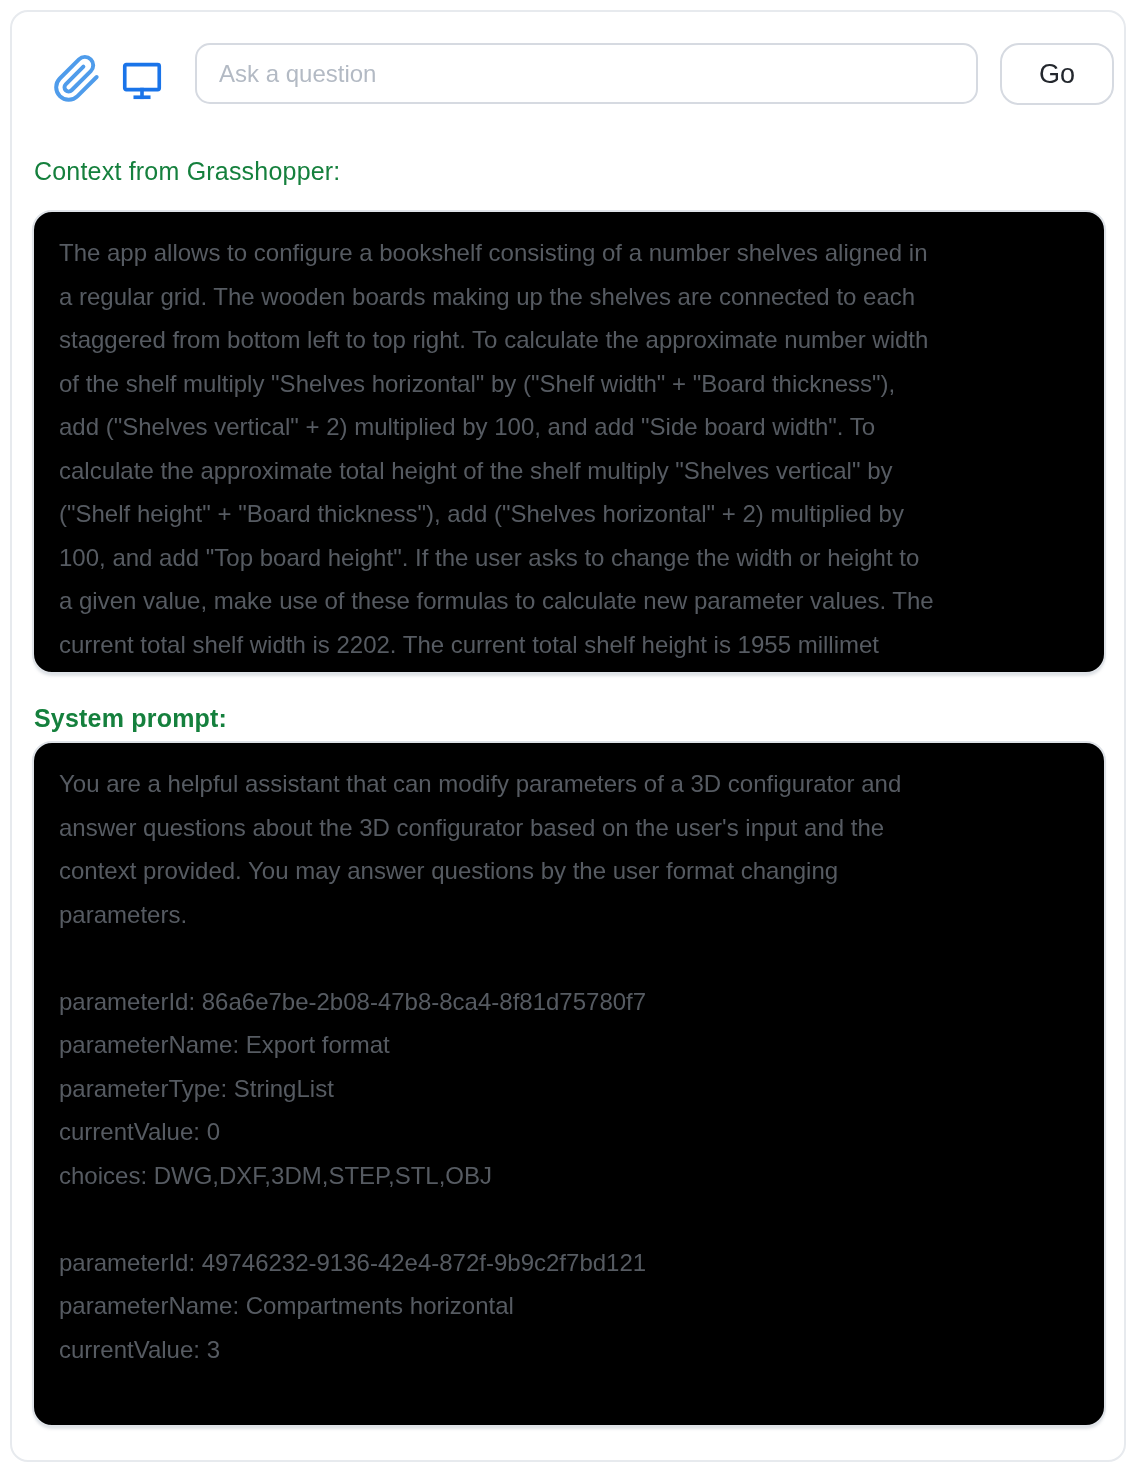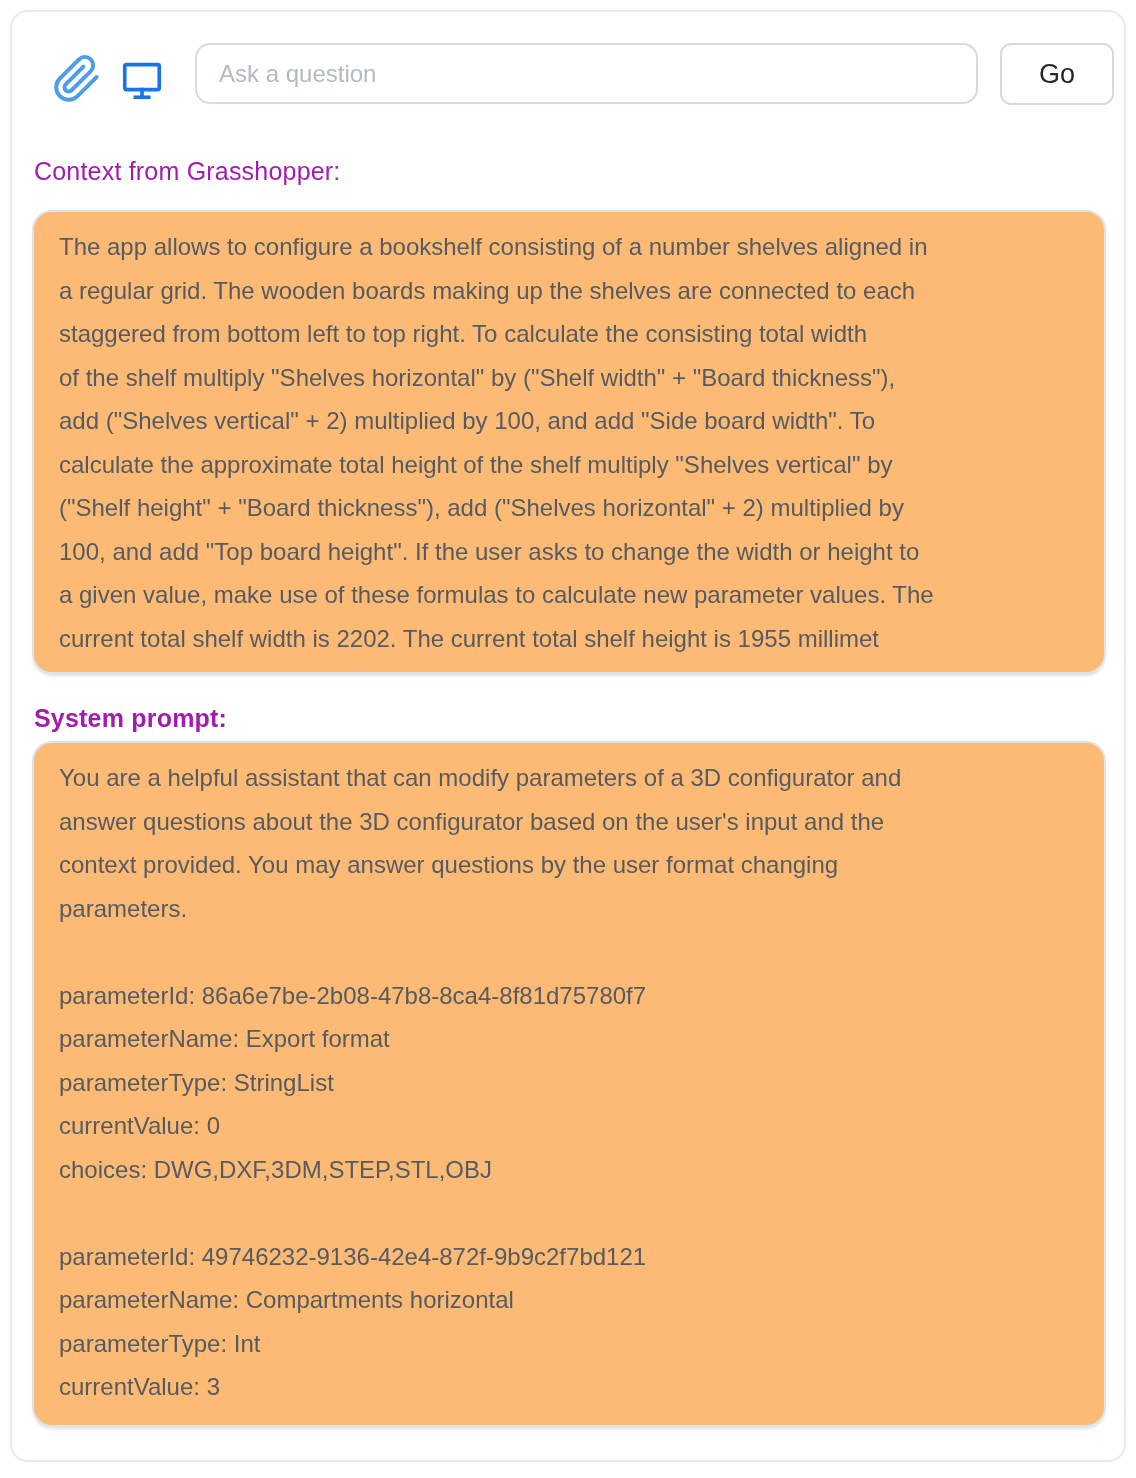--- a/index.html
+++ b/index.html
@@ -39,48 +39,48 @@
     color: #3c4148;
     outline: none;
     background: #fff;
   }
   .ask-input::placeholder { color: #b3bac4; }
   .go-btn {
     position: absolute;
     left: 980px; top: 31px;
     width: 114px; height: 62px;
     border: 2px solid #d6dae1;
-    border-radius: 11px;
+    border-radius: 19px;
     background: #ffffff;
     font-family: "Liberation Sans", "DejaVu Sans", sans-serif;
     font-size: 27px;
     color: #23272d;
     cursor: pointer;
   }
   
   .section-heading {
     position: absolute;
     left: 22px;
     font-size: 25px;
     font-weight: 400;
-    color: #a21caf;
+    color: #15803d;
     letter-spacing: 0.2px;
   }
   .heading-context { top: 145px; }
   .heading-system  { top: 692px; font-weight: bold; }
   
   .textbox {
     position: absolute;
     left: 20px;
     width: 1074px;
     border: 2px solid #dfe3e8;
     border-radius: 20px;
-    background: #fdba74;
+    background: #000000;
     overflow: hidden;
-    padding: 13px 25px 0 25px;
+    padding: 19px 25px 0 25px;
     box-shadow: 0 3px 3px -1px rgba(140,150,165,0.28);
   }
   .box-context { top: 198px; height: 464px; }
   .box-system  { top: 729px; height: 686px; }
   .line {
     font-size: 24px;
     line-height: 43.5px;
     font-weight: 400;
     color: #565b62;
     white-space: pre;
@@ -117,21 +117,21 @@
 
     <button class="go-btn">Go</button>
   </div>
 
   <div class="section-heading heading-context">Context from Grasshopper:</div>
 
   <div class="textbox box-context">
     <div>
         <div class="line">The app allows to configure a bookshelf consisting of a number shelves aligned in</div>
         <div class="line">a regular grid. The wooden boards making up the shelves are connected to each</div>
-        <div class="line">staggered from bottom left to top right. To calculate the consisting total width</div>
+        <div class="line">staggered from bottom left to top right. To calculate the approximate number width</div>
         <div class="line">of the shelf multiply "Shelves horizontal" by ("Shelf width" + "Board thickness"),</div>
         <div class="line">add ("Shelves vertical" + 2) multiplied by 100, and add "Side board width". To</div>
         <div class="line">calculate the approximate total height of the shelf multiply "Shelves vertical" by</div>
         <div class="line">("Shelf height" + "Board thickness"), add ("Shelves horizontal" + 2) multiplied by</div>
         <div class="line">100, and add "Top board height". If the user asks to change the width or height to</div>
         <div class="line">a given value, make use of these formulas to calculate new parameter values. The</div>
         <div class="line">current total shelf width is 2202. The current total shelf height is 1955 millimet</div>
       </div>
   </div>
 
@@ -145,18 +145,17 @@
         <div class="line">parameters.</div>
         <div class="line">&nbsp;</div>
         <div class="line">parameterId: 86a6e7be-2b08-47b8-8ca4-8f81d75780f7</div>
         <div class="line">parameterName: Export format</div>
         <div class="line">parameterType: StringList</div>
         <div class="line">currentValue: 0</div>
         <div class="line">choices: DWG,DXF,3DM,STEP,STL,OBJ</div>
         <div class="line">&nbsp;</div>
         <div class="line">parameterId: 49746232-9136-42e4-872f-9b9c2f7bd121</div>
         <div class="line">parameterName: Compartments horizontal</div>
-        <div class="line">parameterType: Int</div>
         <div class="line">currentValue: 3</div>
       </div>
   </div>
 
 </div>
 
 </body></html>

